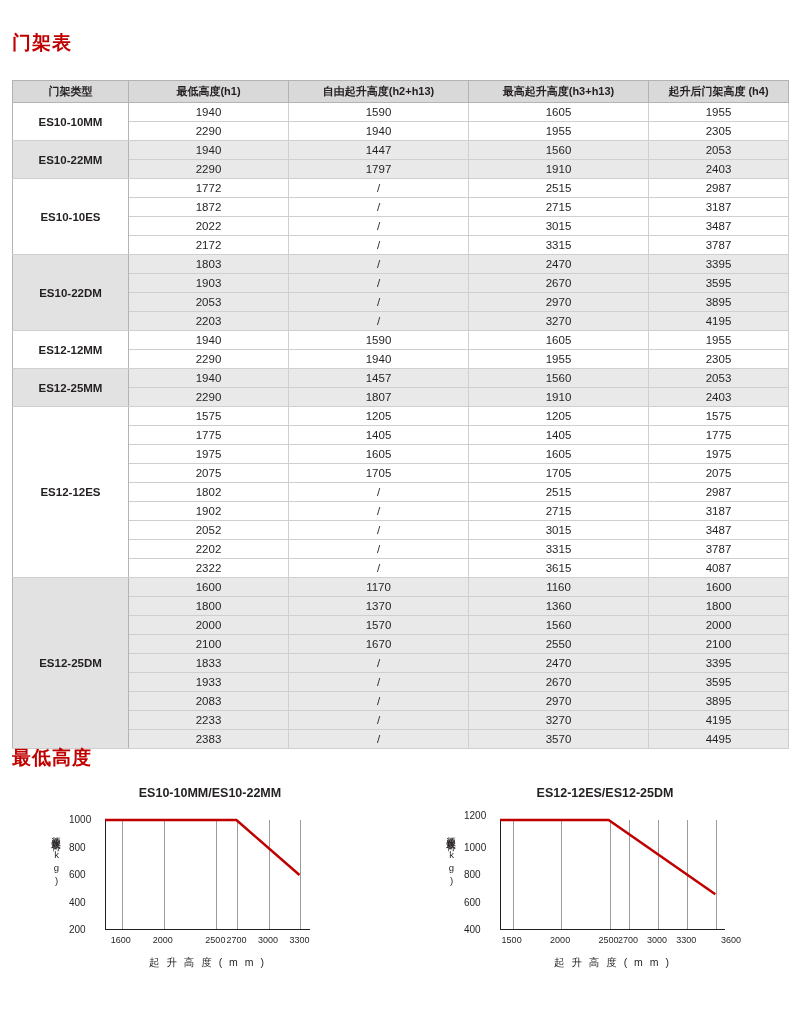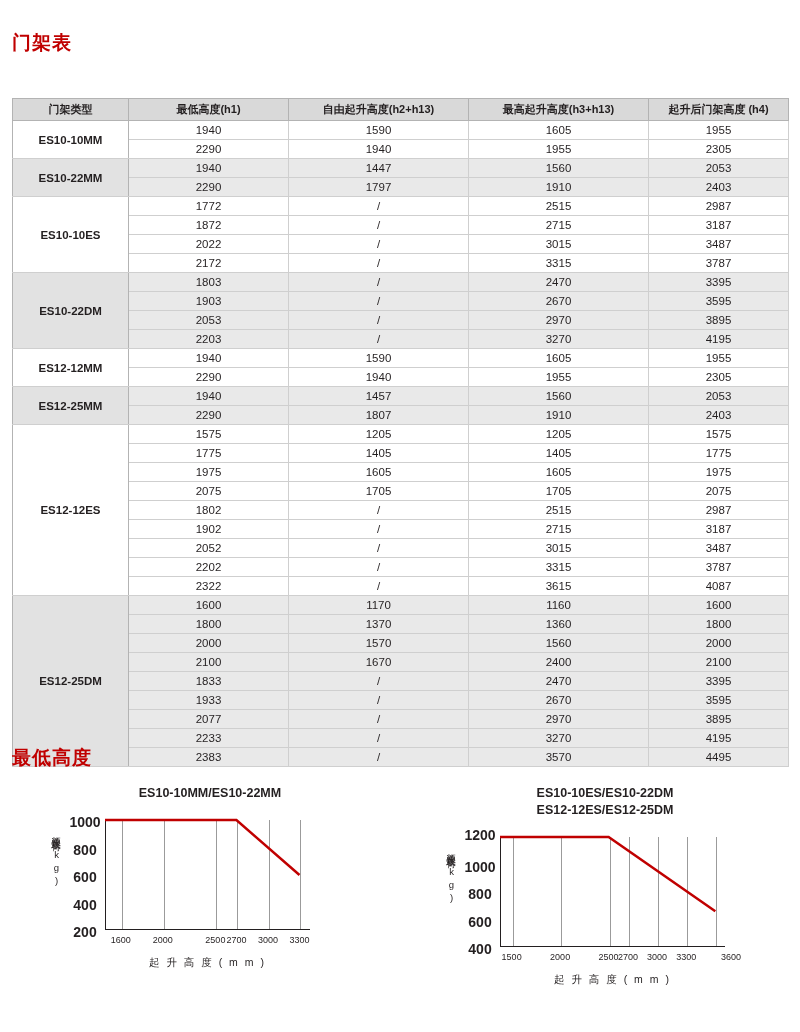--- a/index.html
+++ b/index.html
@@ -43,21 +43,20 @@
     position: absolute;
     left: 12px;
     top: 80px;
     width: 776px;
   }
   table.mast {
     border-collapse: collapse;
     width: 776px;
     table-layout: fixed;
     font-size: 11px;
-    margin-top: 18px;
   }
   table.mast th {
     background: #d9d9d9;
     border: 1px solid #b3b3b3;
     height: 19px;
     font-size: 11px;
     font-weight: bold;
     color: #231f20;
     text-align: center;
     vertical-align: middle;
@@ -115,25 +114,24 @@
   }
   .gridv {
     position: absolute;
     top: 0;
     bottom: 0;
     width: 0;
     border-left: 1px solid #9b9b9b;
   }
   .ylabel {
     position: absolute;
-    font-size: 14px;
-    text-align: center;
+    font-size: 10px;
+    text-align: left;
     color: #231f20;
     white-space: nowrap;
-    font-weight: bold;
   }
   .xlabel {
     position: absolute;
     font-size: 9px;
     text-align: center;
     color: #231f20;
     white-space: nowrap;
   }
   .axis-name-y {
     position: absolute;
@@ -355,37 +353,37 @@
           </tr>
           <tr class="shade">
             <td>2000</td>
             <td>1570</td>
             <td>1560</td>
             <td>2000</td>
           </tr>
           <tr class="shade">
             <td>2100</td>
             <td>1670</td>
-            <td>2400</td>
+            <td>2550</td>
             <td>2100</td>
           </tr>
           <tr class="shade">
             <td>1833</td>
             <td>/</td>
             <td>2470</td>
             <td>3395</td>
           </tr>
           <tr class="shade">
             <td>1933</td>
             <td>/</td>
             <td>2670</td>
             <td>3595</td>
           </tr>
           <tr class="shade">
-            <td>2077</td>
+            <td>2083</td>
             <td>/</td>
             <td>2970</td>
             <td>3895</td>
           </tr>
           <tr class="shade">
             <td>2233</td>
             <td>/</td>
             <td>3270</td>
             <td>4195</td>
           </tr>
@@ -428,21 +426,20 @@
         <div class="axis-name-y" style="left: 19px; top: 18px; height: 100px;">额定载荷(kg)</div>
         <div class="axis-name-x" style="left: 55px; top: 146px; width: 245px;">起 升 高 度 ( m m )</div>
         <svg class="curve-svg" width="209" height="114" style="left: 75px; top: 10px;">
           <polyline points="0,0 131.4102564102564,0 194.48717948717947,55" fill="none" stroke="#c00000" stroke-width="2.5"></polyline>
         </svg>
       </div>
   </div>
 
   <div id="chart2" class="chart-block">
     <div class="chart-title">
-      <div>ES10-10ES/ES10-22DM</div>
       <div>ES12-12ES/ES12-25DM</div>
     </div>
     <div class="plot-area" id="plot2">
         <div class="axis-box" style="left: 80px; top: 10px; width: 225px; height: 110px;">
           <div class="gridv" style="left: 11.6379px;"></div>
           <div class="gridv" style="left: 60.1293px;"></div>
           <div class="gridv" style="left: 108.621px;"></div>
           <div class="gridv" style="left: 128.017px;"></div>
           <div class="gridv" style="left: 157.112px;"></div>
           <div class="gridv" style="left: 186.207px;"></div>

